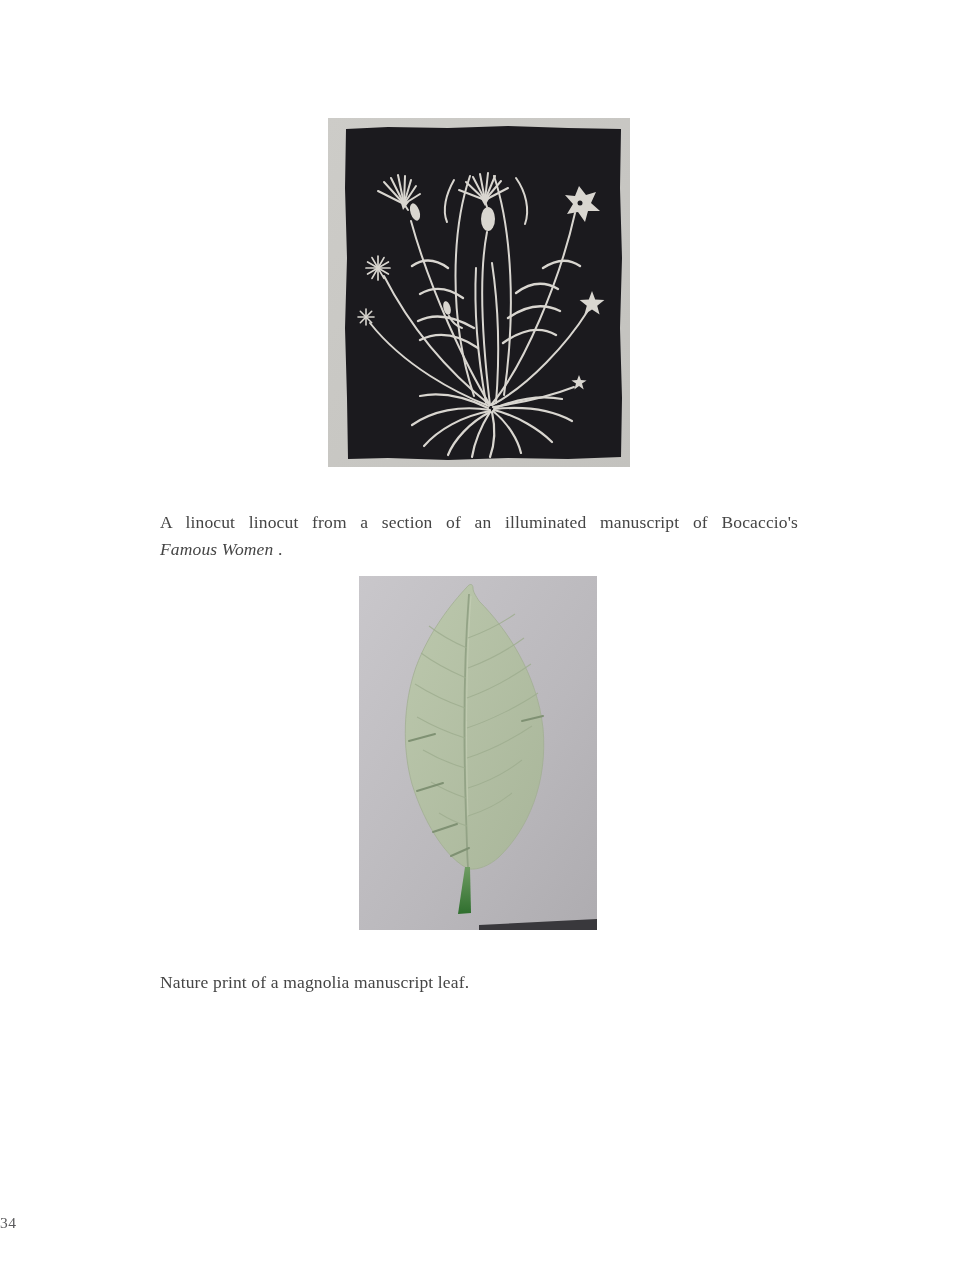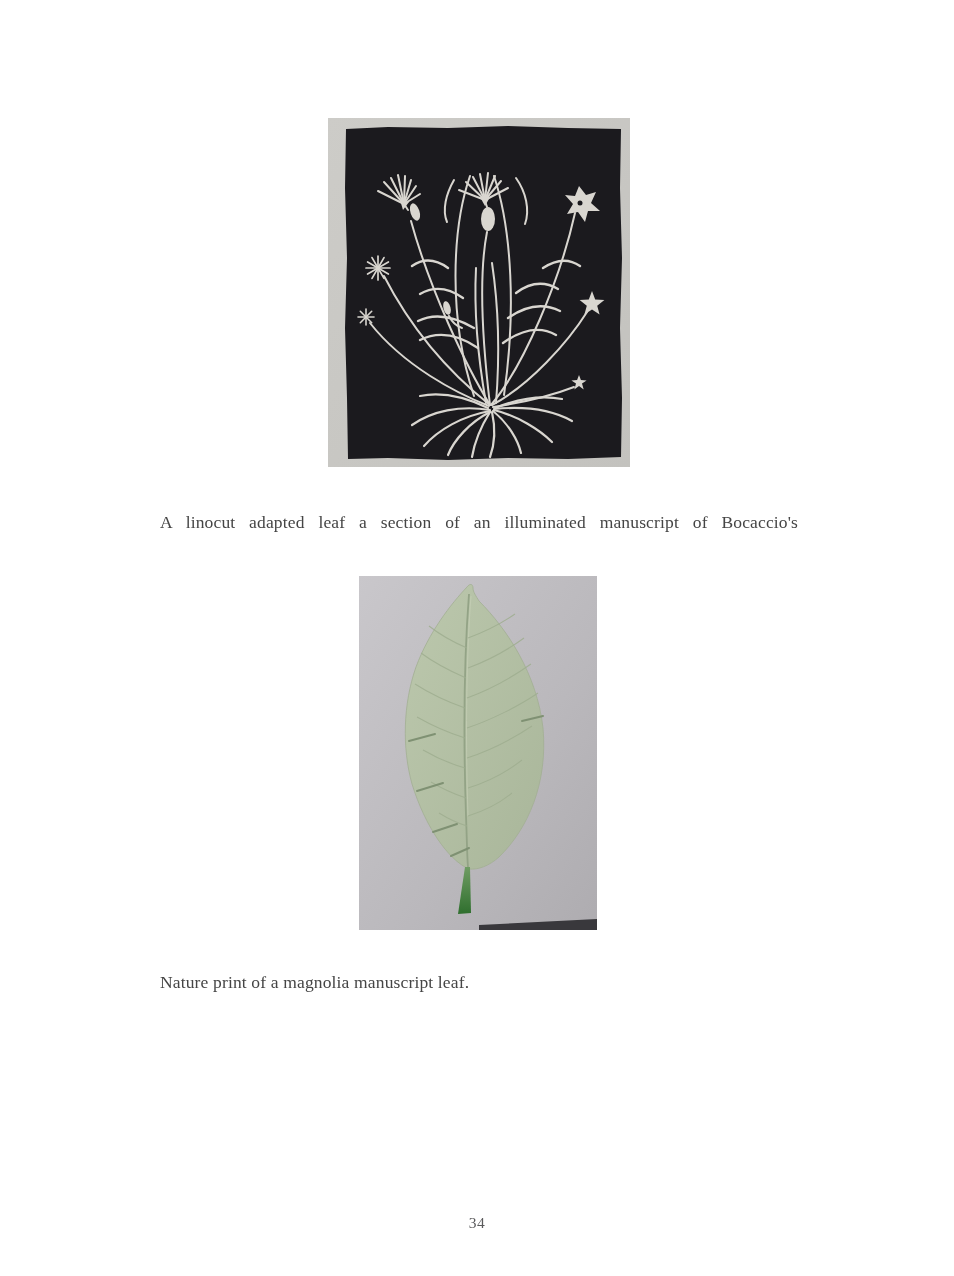--- a/index.html
+++ b/index.html
@@ -27,21 +27,21 @@
     text-align-last:justify;
     word-spacing:2px;
     white-space:nowrap;
   }
   .cap-line{white-space:nowrap;}
   .italic{font-style:italic;}
   #leaf-caption{top:969px;}
   .page-number{
     position:absolute;
     left:0;top:1214px;width:954px;
-    text-align:center;
+    text-align:left;
     font-size:15.5px;color:#5a5a5c;
     letter-spacing:.5px;
   }
 </style>
 </head>
 <body>
 
 <div class="page">
 
   <figure class="figure" id="linocut-figure">
@@ -162,21 +162,22 @@
           <path d="M38,199 L43.7,193.3"></path>
       </g>
 
       <path fill="#d9d6d0" d="M264,173 L267.2,181.5 L276.4,182 L269.2,187.7 L271.6,196.5 L264,191.5 L256.4,196.5 L258.8,187.7 L251.6,182 L260.8,181.5 Z"></path>
 
       <path fill="#d9d6d0" d="M251,257 L252.9,262 L258.6,262.5 L254,265.6 L255.7,271.5 L251,267.9 L246.3,271.5 L248,265.6 L243.4,262.5 L249.1,262 Z"></path>
     </svg>
   </figure>
 
   <div class="caption" id="linocut-caption">
-    <div class="cap-line-justified">A linocut adapted leaf a section of an illuminated manuscript of Bocaccio's</div>
+    <div class="cap-line-justified">A linocut linocut from a section of an illuminated manuscript of Bocaccio's</div>
+    <div class="cap-line"><span class="italic">Famous Women</span><span> .</span></div>
   </div>
 
   <figure class="figure" id="leaf-figure">
     <svg width="238" height="354" viewBox="0 0 238 354">
       <defs>
         <linearGradient id="leafBg" x1="0" y1="0" x2="1" y2="1">
           <stop offset="0" stop-color="#c9c7cb"></stop>
           <stop offset="0.6" stop-color="#bab8bc"></stop>
           <stop offset="1" stop-color="#aeacb0"></stop>
         </linearGradient>

